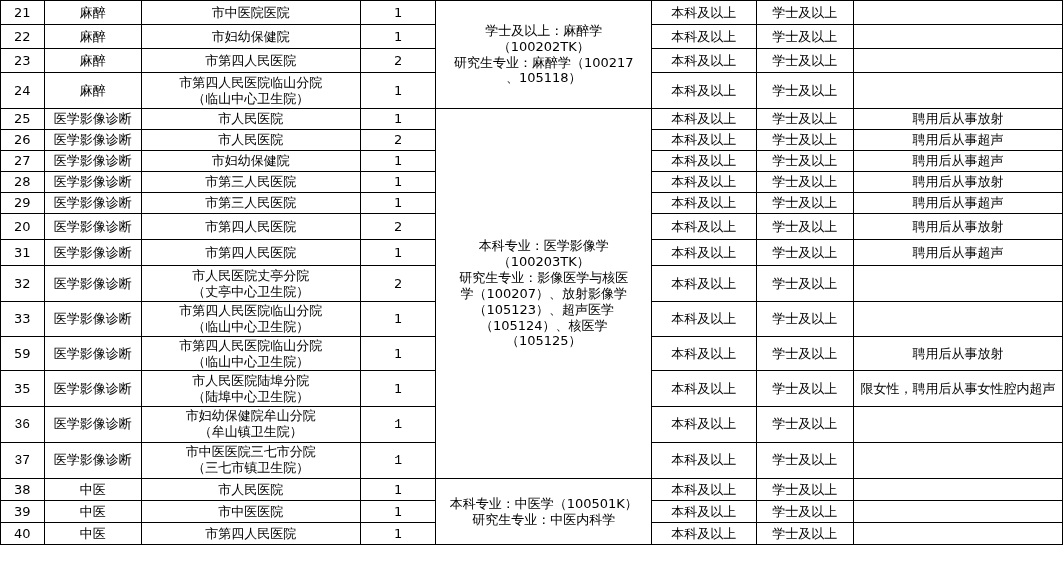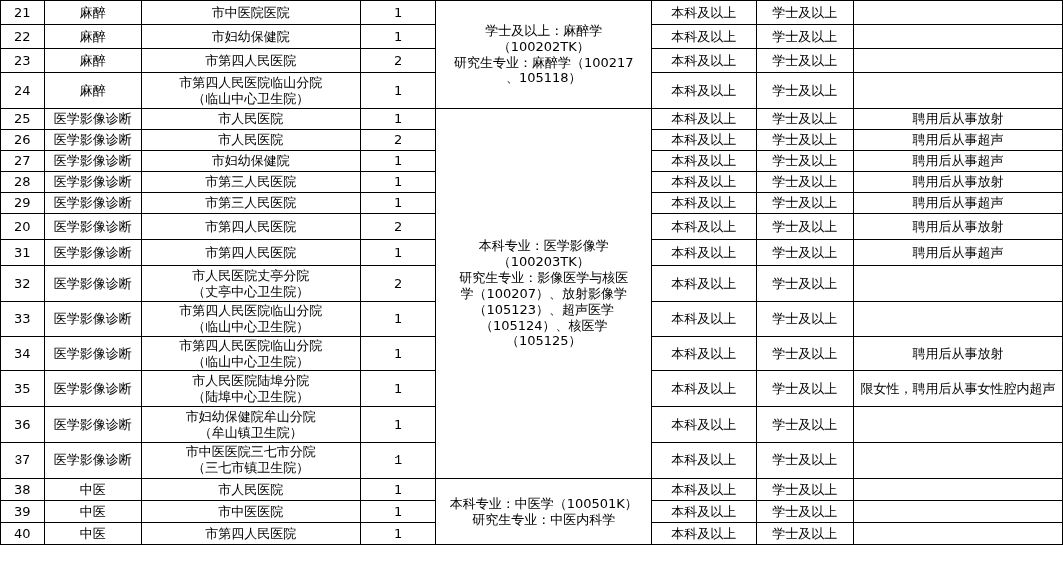--- a/index.html
+++ b/index.html
@@ -200,21 +200,21 @@
         <div>市第四人民医院临山分院</div>
         <div>（临山中心卫生院）</div>
       </td>
       <td class="c-num">1</td>
       <td class="c-edu">本科及以上</td>
       <td class="c-degree">学士及以上</td>
       <td class="c-remark"></td>
     </tr>
 
     <tr style="height:33px;">
-      <td class="c-no">34</td>
+      <td class="c-no">59</td>
       <td class="c-major">医学影像诊断</td>
       <td class="c-unit two-line">
         <div>市第四人民医院临山分院</div>
         <div>（临山中心卫生院）</div>
       </td>
       <td class="c-num">1</td>
       <td class="c-edu">本科及以上</td>
       <td class="c-degree">学士及以上</td>
       <td class="c-remark">聘用后从事放射</td>
     </tr>
@@ -225,21 +225,21 @@
       <td class="c-unit two-line">
         <div>市人民医院陆埠分院</div>
         <div>（陆埠中心卫生院）</div>
       </td>
       <td class="c-num">1</td>
       <td class="c-edu">本科及以上</td>
       <td class="c-degree">学士及以上</td>
       <td class="c-remark">限女性，聘用后从事女性腔内超声</td>
     </tr>
 
-    <tr style="height:36px;">
+    <tr style="height:36px;font-family:Liberation Mono, monospace;">
       <td class="c-no">36</td>
       <td class="c-major">医学影像诊断</td>
       <td class="c-unit two-line">
         <div>市妇幼保健院牟山分院</div>
         <div>（牟山镇卫生院）</div>
       </td>
       <td class="c-num">1</td>
       <td class="c-edu">本科及以上</td>
       <td class="c-degree">学士及以上</td>
       <td class="c-remark"></td>

